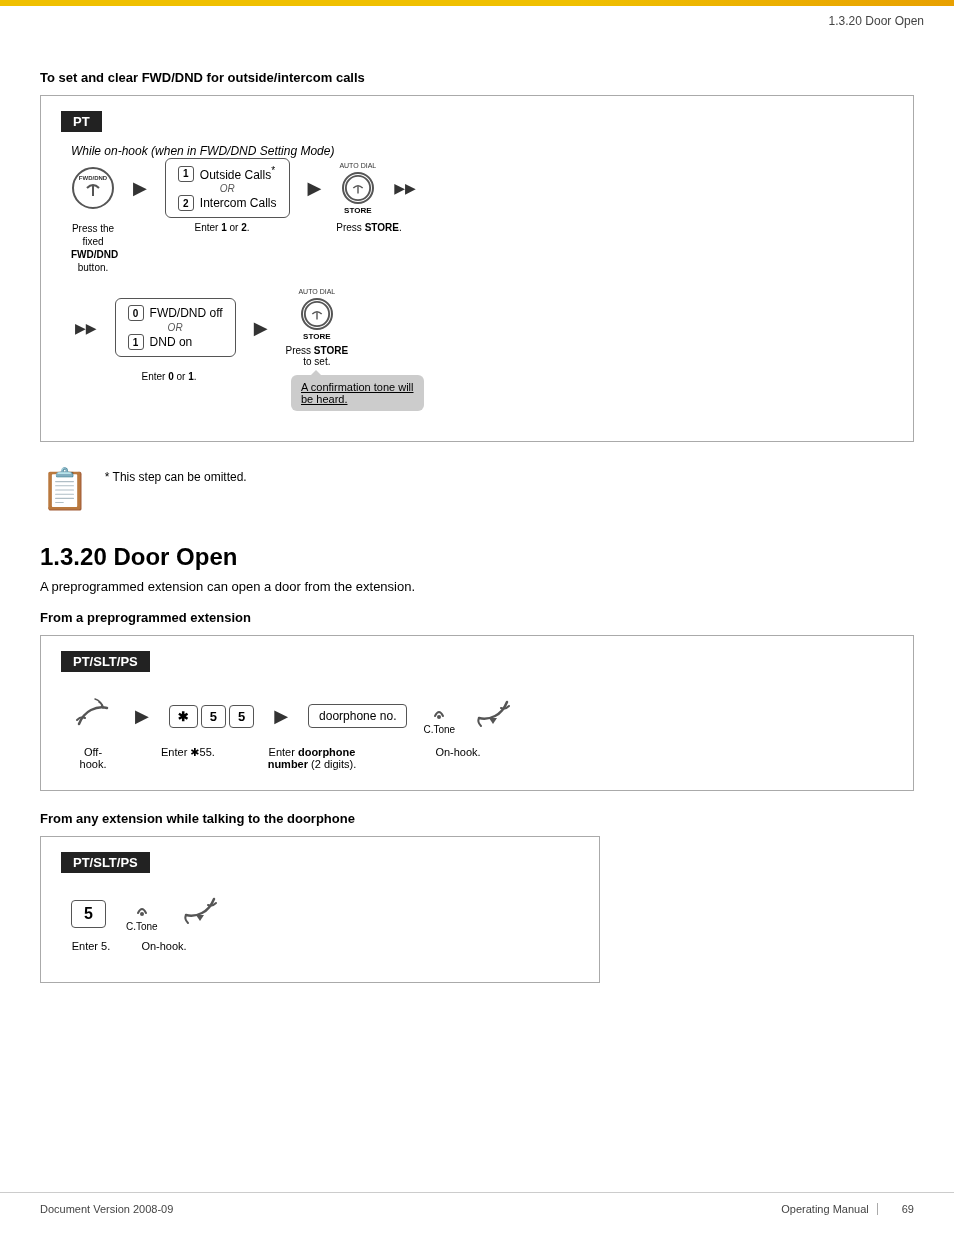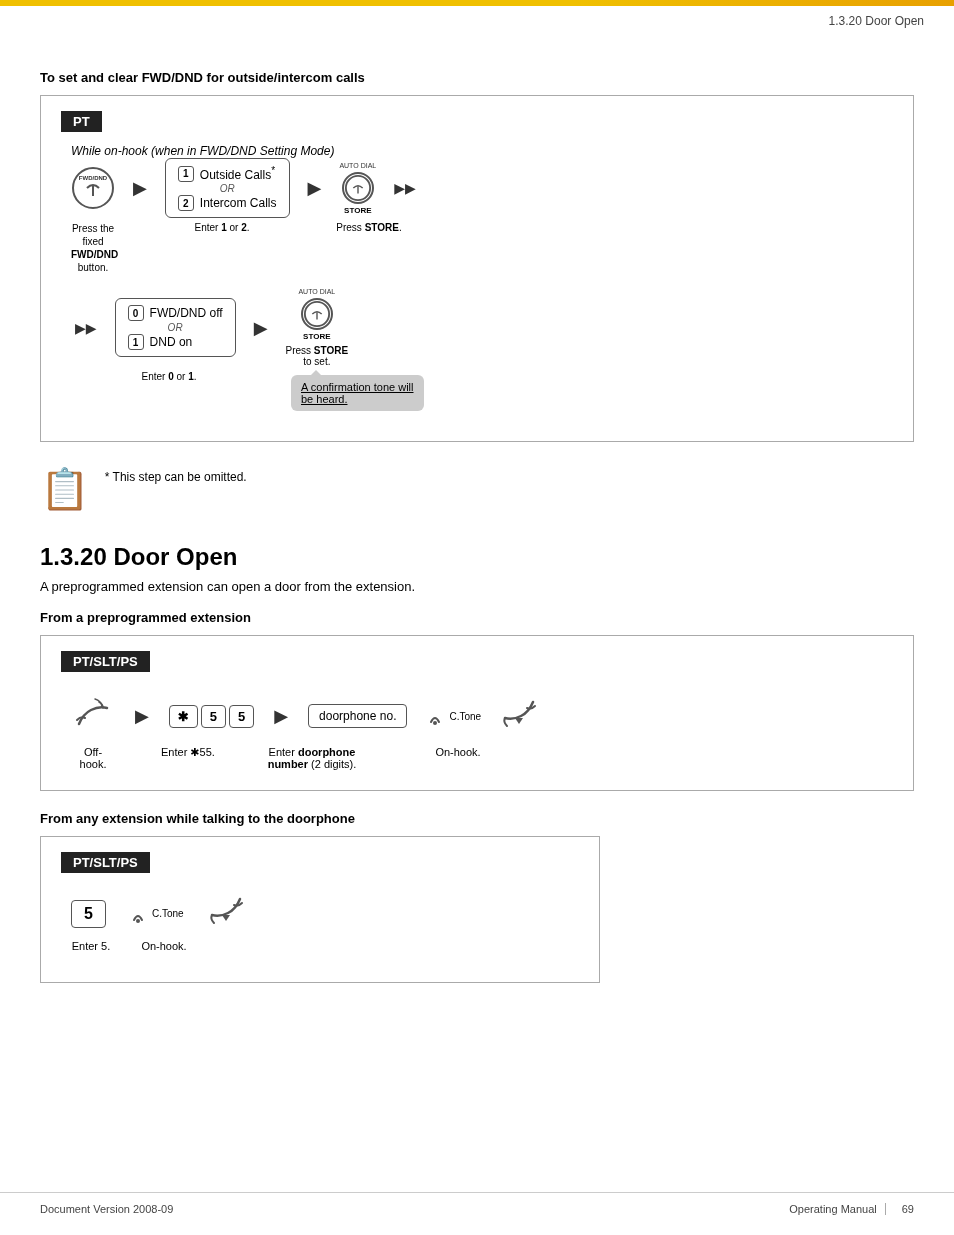--- a/index.html
+++ b/index.html
@@ -175,21 +175,21 @@
 
     .doorphone-box {
       border: 1px solid #555;
       border-radius: 4px;
       padding: 4px 10px;
       font-size: 12px;
     }
 
     .ctone-icon {
       display: flex;
-      flex-direction: row;
+      flex-direction: column;
       align-items: center;
       gap: 2px;
     }
 
     .ctone-label {
       font-size: 10px;
     }
 
     
     .confirm-bubble {
@@ -227,21 +227,21 @@
     }
 
     .footer-right {
       display: flex;
       align-items: flex-end;
       gap: 8px;
     }
 
     .footer-right .page-num {
       border-left: 1px solid #aaa;
-      padding-left: 16px;
+      padding-left: 24px;
     }
 
     
     .flow-col {
       display: flex;
       flex-direction: column;
       align-items: center;
     }
   </style>
 </head>

